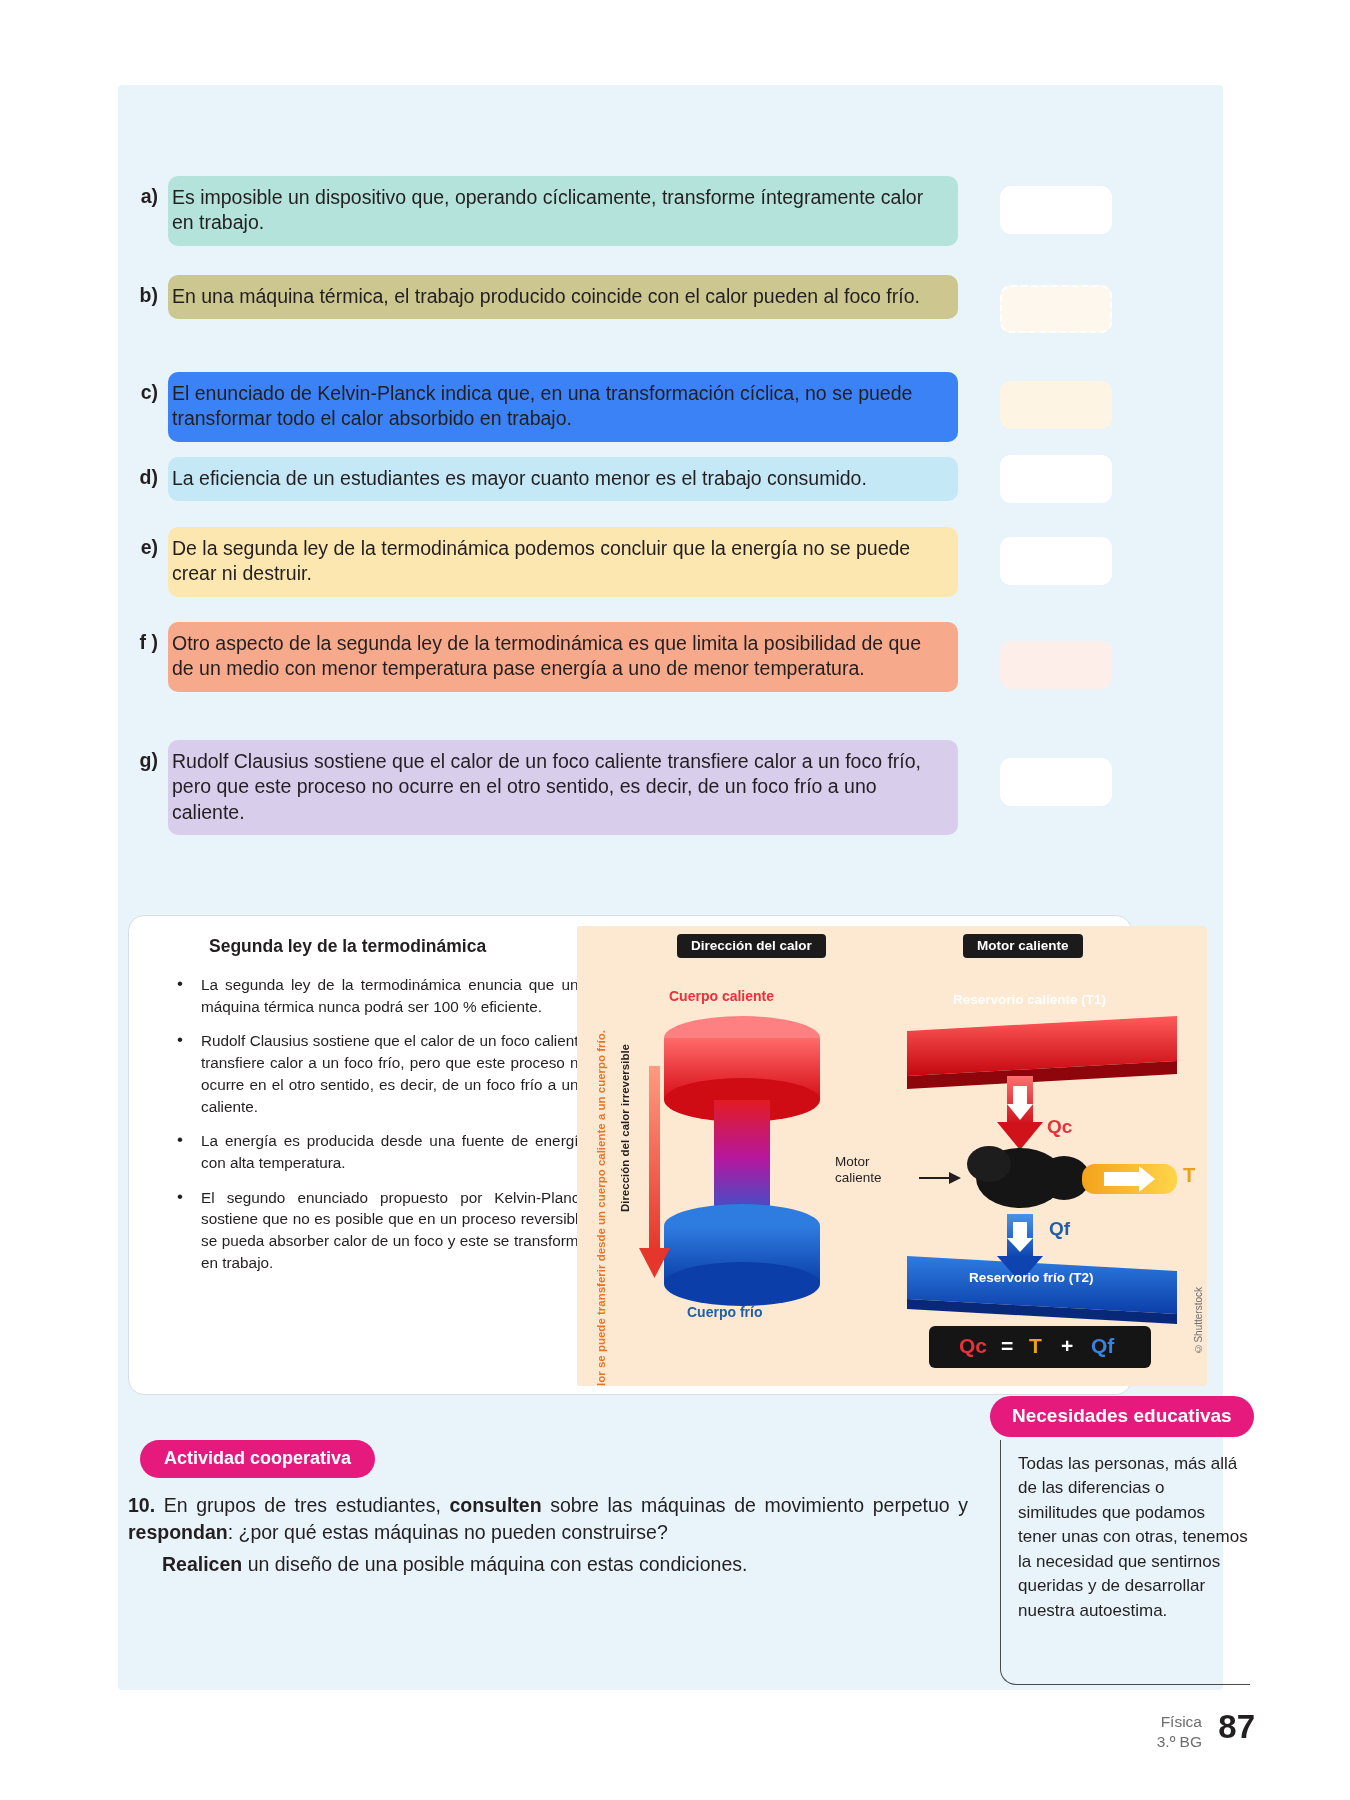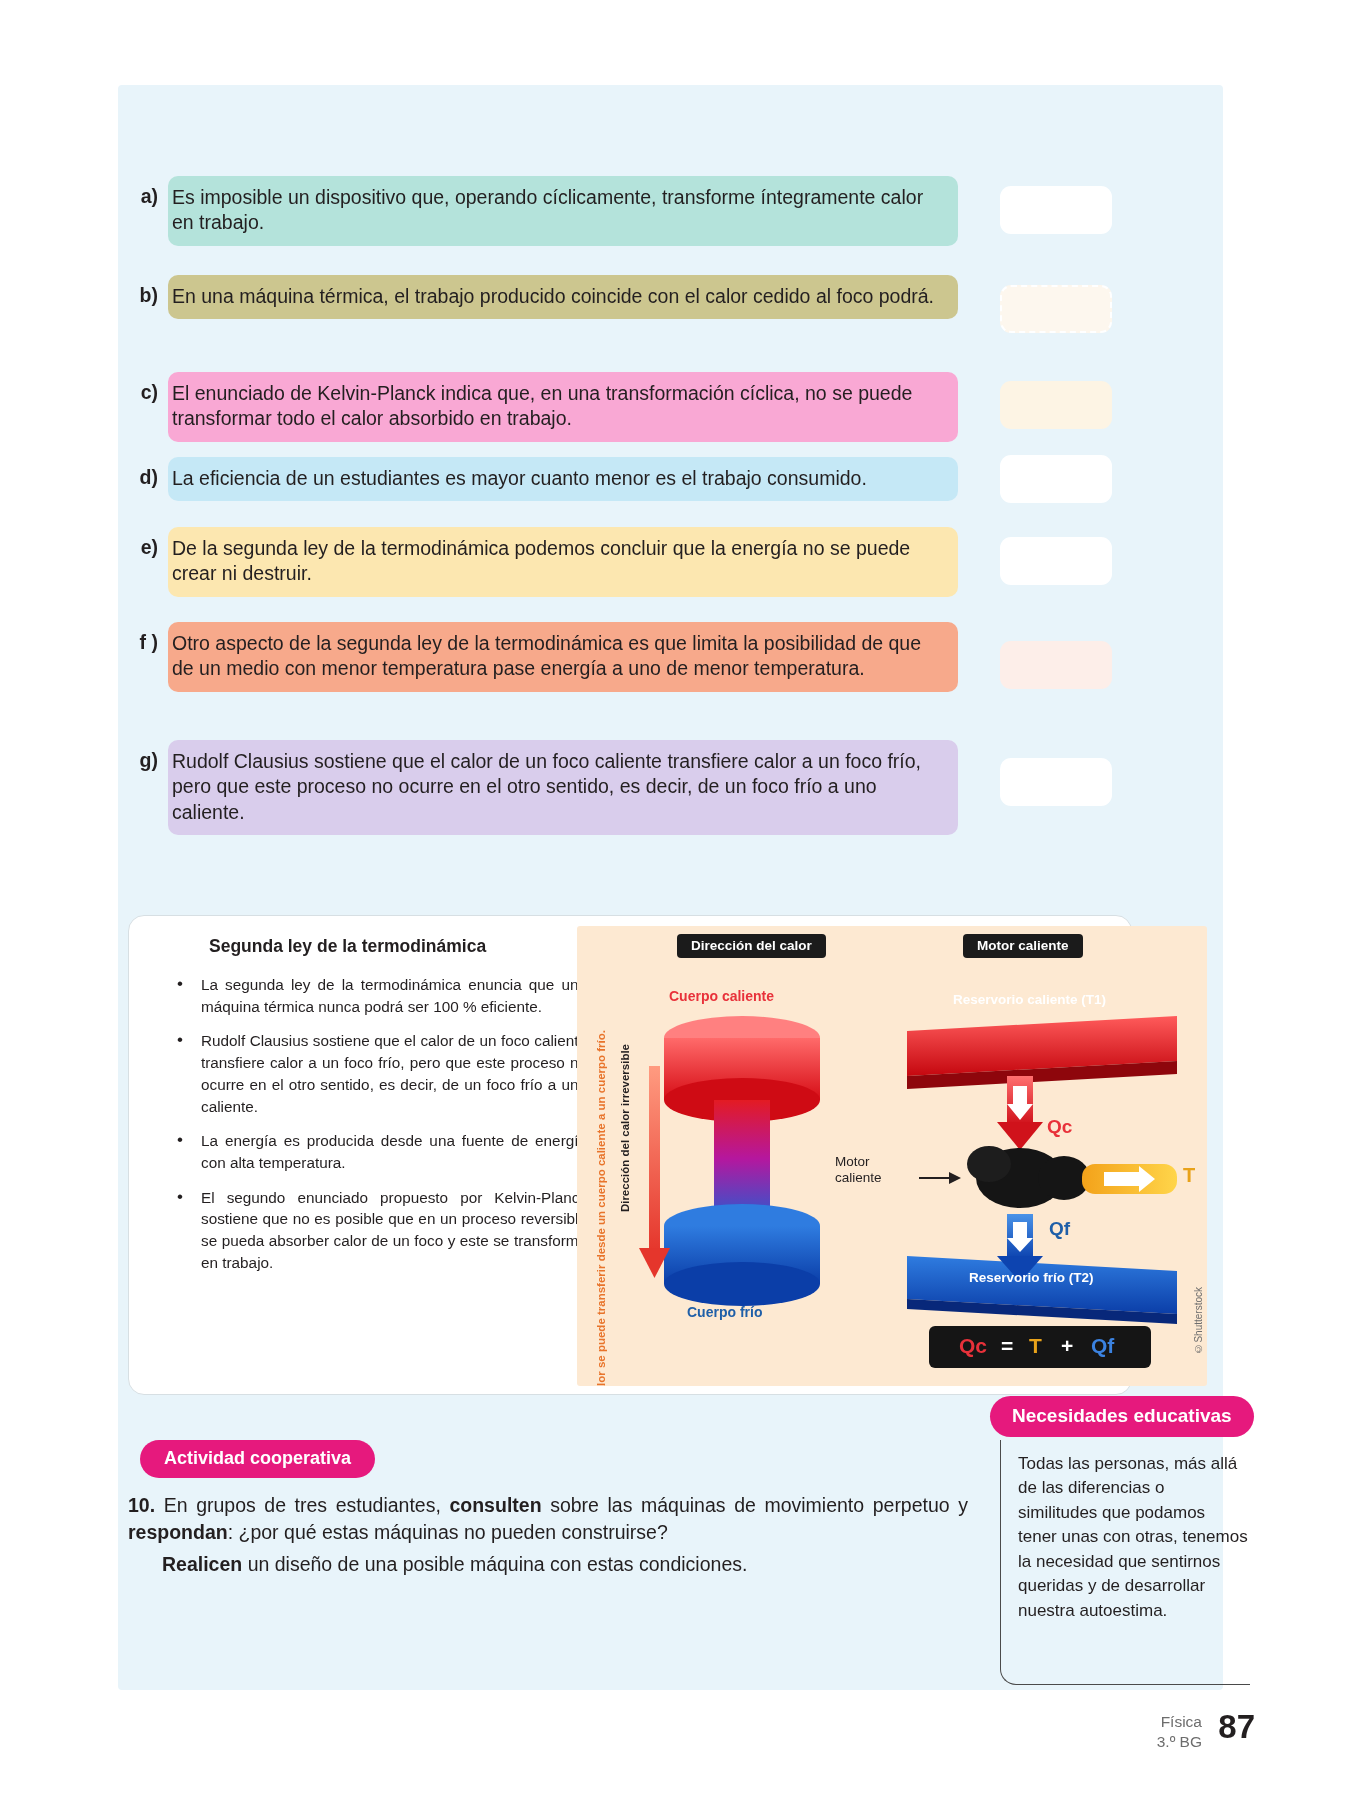--- a/index.html
+++ b/index.html
@@ -170,27 +170,27 @@
 
 
     <div class="stmt" style="left:128px; top:176px;">
       <div class="stmt-letter">a)</div>
       <div class="stmt-box" style="background:#b4e3db;">Es imposible un dispositivo que, operando cíclicamente, transforme íntegramente calor en trabajo.</div>
     </div>
     <div class="ans-box" style="left:1000px; top:186px;"></div>
 
     <div class="stmt" style="left:128px; top:275px;">
       <div class="stmt-letter">b)</div>
-      <div class="stmt-box" style="background:#ccc68f;">En una máquina térmica, el trabajo producido coincide con el calor cedido al foco podrá.</div>
+      <div class="stmt-box" style="background:#ccc68f;">En una máquina térmica, el trabajo producido coincide con el calor pueden al foco frío.</div>
     </div>
     <div class="ans-box dashed" style="left:1000px; top:285px;"></div>
 
     <div class="stmt" style="left:128px; top:372px;">
       <div class="stmt-letter">c)</div>
-      <div class="stmt-box" style="background:#f9a8d4;">El enunciado de Kelvin-Planck indica que, en una transformación cíclica, no se puede transformar todo el calor absorbido en trabajo.</div>
+      <div class="stmt-box" style="background:#3b82f6;">El enunciado de Kelvin-Planck indica que, en una transformación cíclica, no se puede transformar todo el calor absorbido en trabajo.</div>
     </div>
     <div class="ans-box" style="left:1000px; top:381px; background:#fdf4e4;"></div>
 
     <div class="stmt" style="left:128px; top:457px;">
       <div class="stmt-letter">d)</div>
       <div class="stmt-box" style="background:#c5e8f6;">La eficiencia de un estudiantes es mayor cuanto menor es el trabajo consumido.</div>
     </div>
     <div class="ans-box" style="left:1000px; top:455px;"></div>
 
     <div class="stmt" style="left:128px; top:527px;">

